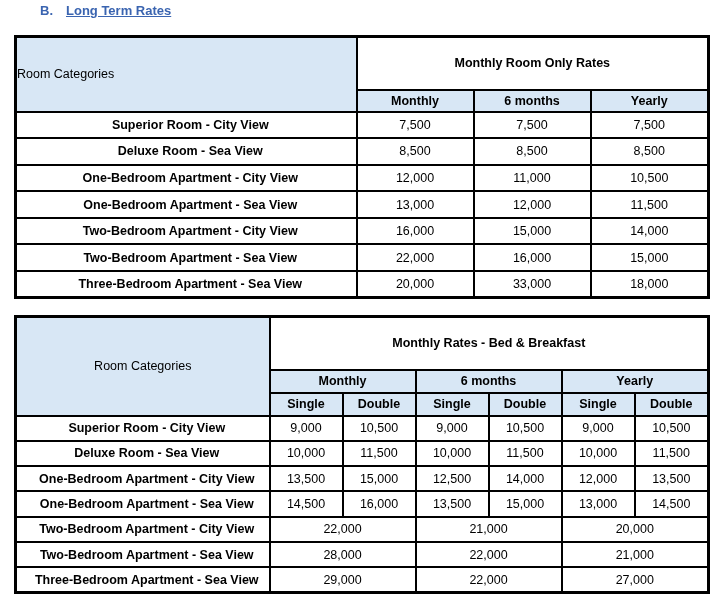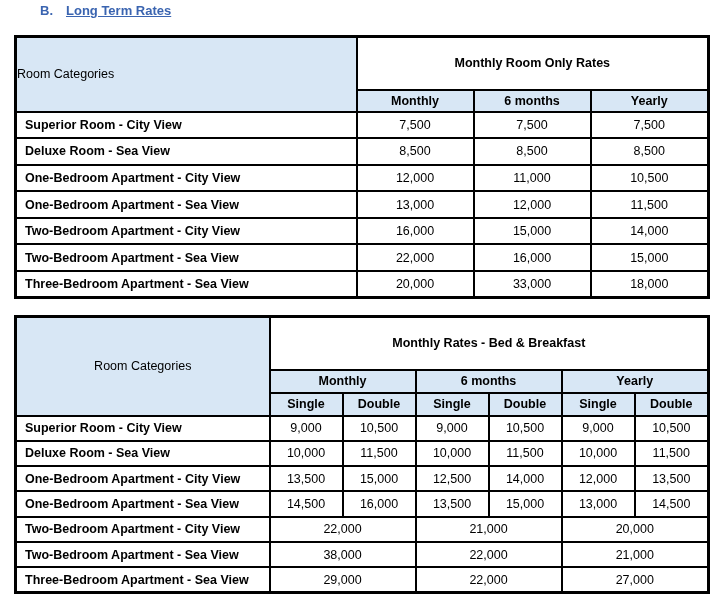--- a/index.html
+++ b/index.html
@@ -70,21 +70,21 @@
   .t1 tr.r-group { height: 53px; }
   .t1 tr.r-sub   { height: 22px; }
   .t1 tbody tr   { height: 26.6px; }
   .t2 tr.r-group { height: 53px; }
   .t2 tr.r-sub   { height: 23px; }
   .t2 tr.r-occ   { height: 23px; }
   .t2 tbody tr   { height: 25.3px; }
 
   table.t td.cat {
     font-weight: bold;
-    text-align: left;
+    text-align: center;
     padding-left: 8px;
   }
   table.t td.num {
     font-weight: normal;
     text-align: center;
     margin-left: 28px;
   }
 </style>
 </head>
 <body>
@@ -226,21 +226,21 @@
           <td class="num">14,500</td>
         </tr>
         <tr>
           <td class="cat">Two-Bedroom Apartment - City View</td>
           <td class="num" colspan="2">22,000</td>
           <td class="num" colspan="2">21,000</td>
           <td class="num" colspan="2">20,000</td>
         </tr>
         <tr>
           <td class="cat">Two-Bedroom Apartment - Sea View</td>
-          <td class="num" colspan="2">38,000</td>
+          <td class="num" colspan="2">28,000</td>
           <td class="num" colspan="2">22,000</td>
           <td class="num" colspan="2">21,000</td>
         </tr>
         <tr>
           <td class="cat">Three-Bedroom Apartment - Sea View</td>
           <td class="num" colspan="2">29,000</td>
           <td class="num" colspan="2">22,000</td>
           <td class="num" colspan="2">27,000</td>
         </tr>
       </tbody>

